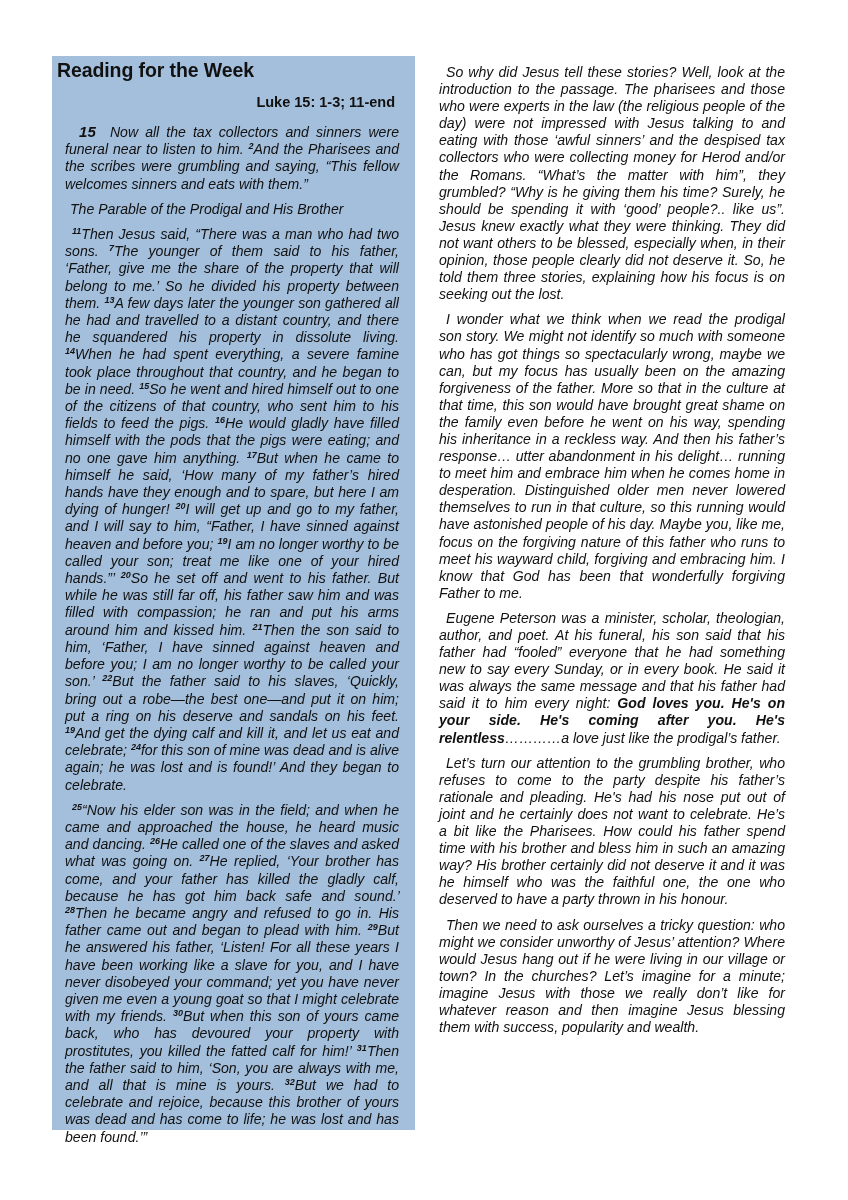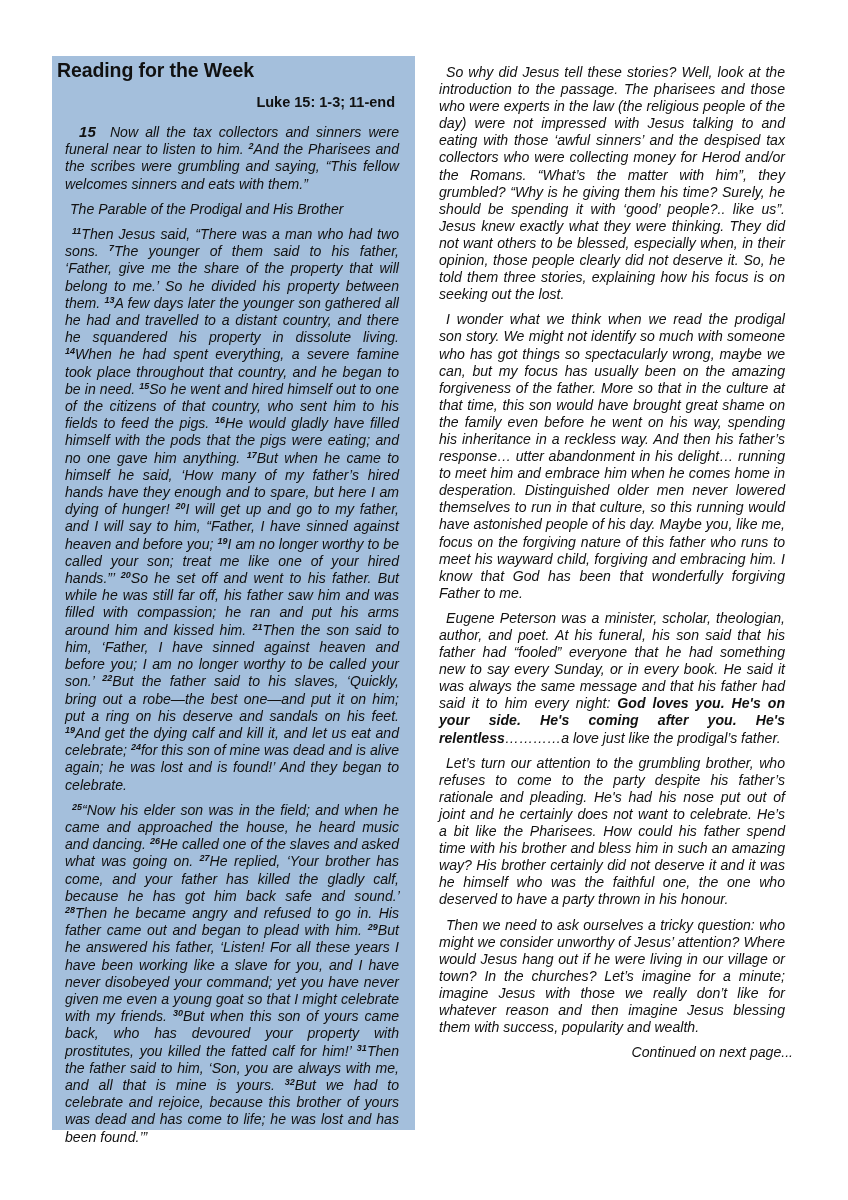--- a/index.html
+++ b/index.html
@@ -75,14 +75,13 @@
     <sup>32</sup><span>But we had to celebrate and rejoice, be­cause this brother of yours was dead and has come to life; he was lost and has been found.’”</span>
   </p>
 </div>
 
 <div class="right-col">
   <p class="p">So why did Jesus tell these stories?  Well, look at the introduction to the passage.  The pharisees and those who were experts in the law (the religious people of the day) were not impressed with Jesus talking to and eating with those ‘awful sinners’ and the despised tax collectors who were collecting money for Herod and/or the Romans. “What’s the matter with him”, they grumbled? “Why is he giving them his time? Surely, he should be spending it with ‘good’ people?.. like us”. Jesus knew exactly what they were thinking. They did not want others to be blessed, especially when, in their opinion, those people clearly did not deserve it. So, he told them three stories, explaining how his focus is on seeking out the lost.</p>
   <p class="p">I wonder what we think when we read the prodigal son story. We might not identify so much with someone who has got things so spectacularly wrong, maybe we can, but my focus has usually been on the amazing forgiveness of the father. More so that in the culture at that time, this son would have brought great shame on the family even before he went on his way, spending his inheritance in a reckless way.  And then his father’s response… utter abandonment in his delight… running to meet him and embrace him when he comes home in desperation.  Distinguished older men never lowered themselves to run in that culture, so this running would have astonished people of his day. Maybe you, like me, focus on the forgiving nature of this father who runs to meet his wayward child, forgiving and embracing him. I know that God has been that wonderfully forgiving Father to me.</p>
   <p class="p"><span>Eugene Peterson was a minister, scholar, theologian, author, and poet.  At his funeral, his son said that his father had “fooled” everyone that he had something new to say every Sunday, or in every book. He said it was always the same message and that his father had said it to him every night: </span><b>God loves you. He's on your side. He's coming after you. He's relentless</b><span>…………a love just like the prodigal’s father.</span></p>
   <p class="p">Let’s turn our attention to the grumbling brother, who refuses to come to the party despite his father’s rationale and pleading.  He's had his nose put out of joint and he certainly does not want to celebrate.  He’s a bit like the Pharisees.  How could his father spend time with his brother and bless him in such an amazing way? His brother certainly did not deserve it and it was he himself who was the faithful one, the one who deserved to have a party thrown in his honour.</p>
   <p class="p">Then we need to ask ourselves a tricky question: who might we consider unworthy of Jesus’ attention?  Where would Jesus hang out if he were living in our village or town?  In the churches? Let’s imagine for a minute; imagine Jesus with those we really don’t like for whatever reason and then imagine Jesus blessing them with success, popularity and wealth.</p>
-  <p class="cont">Continued on next page...</p>
 </div>
 
 </body></html>

